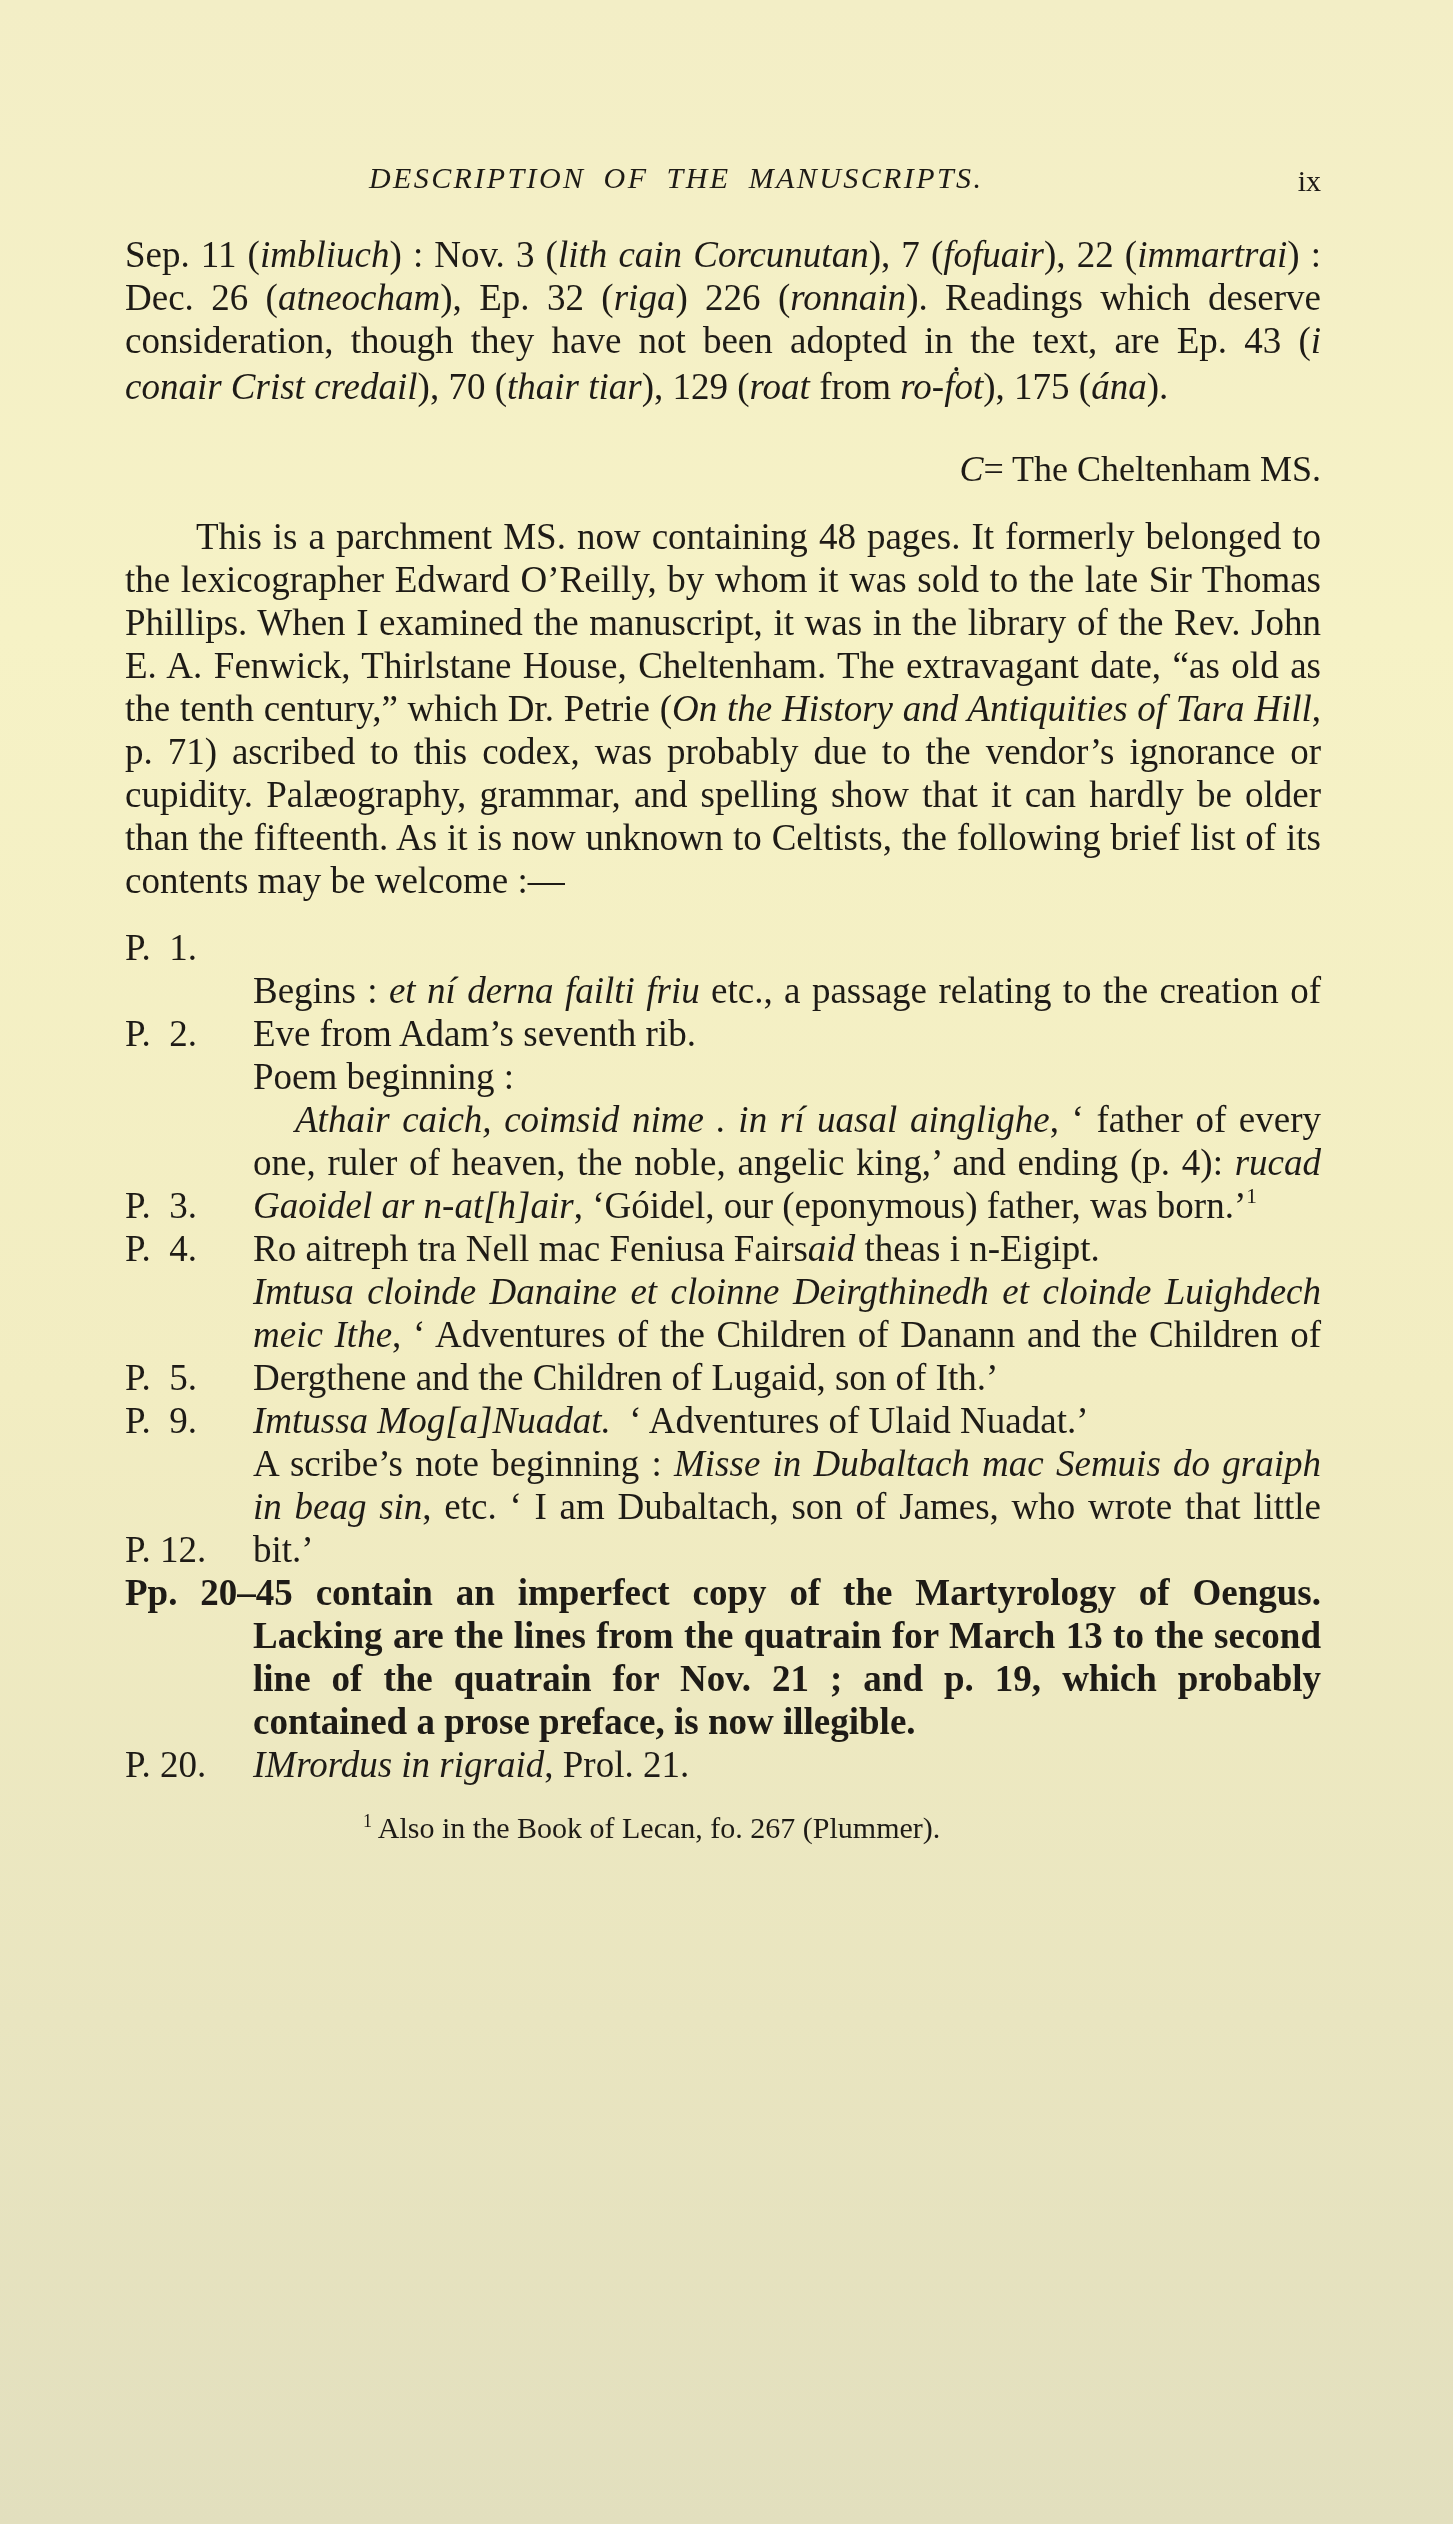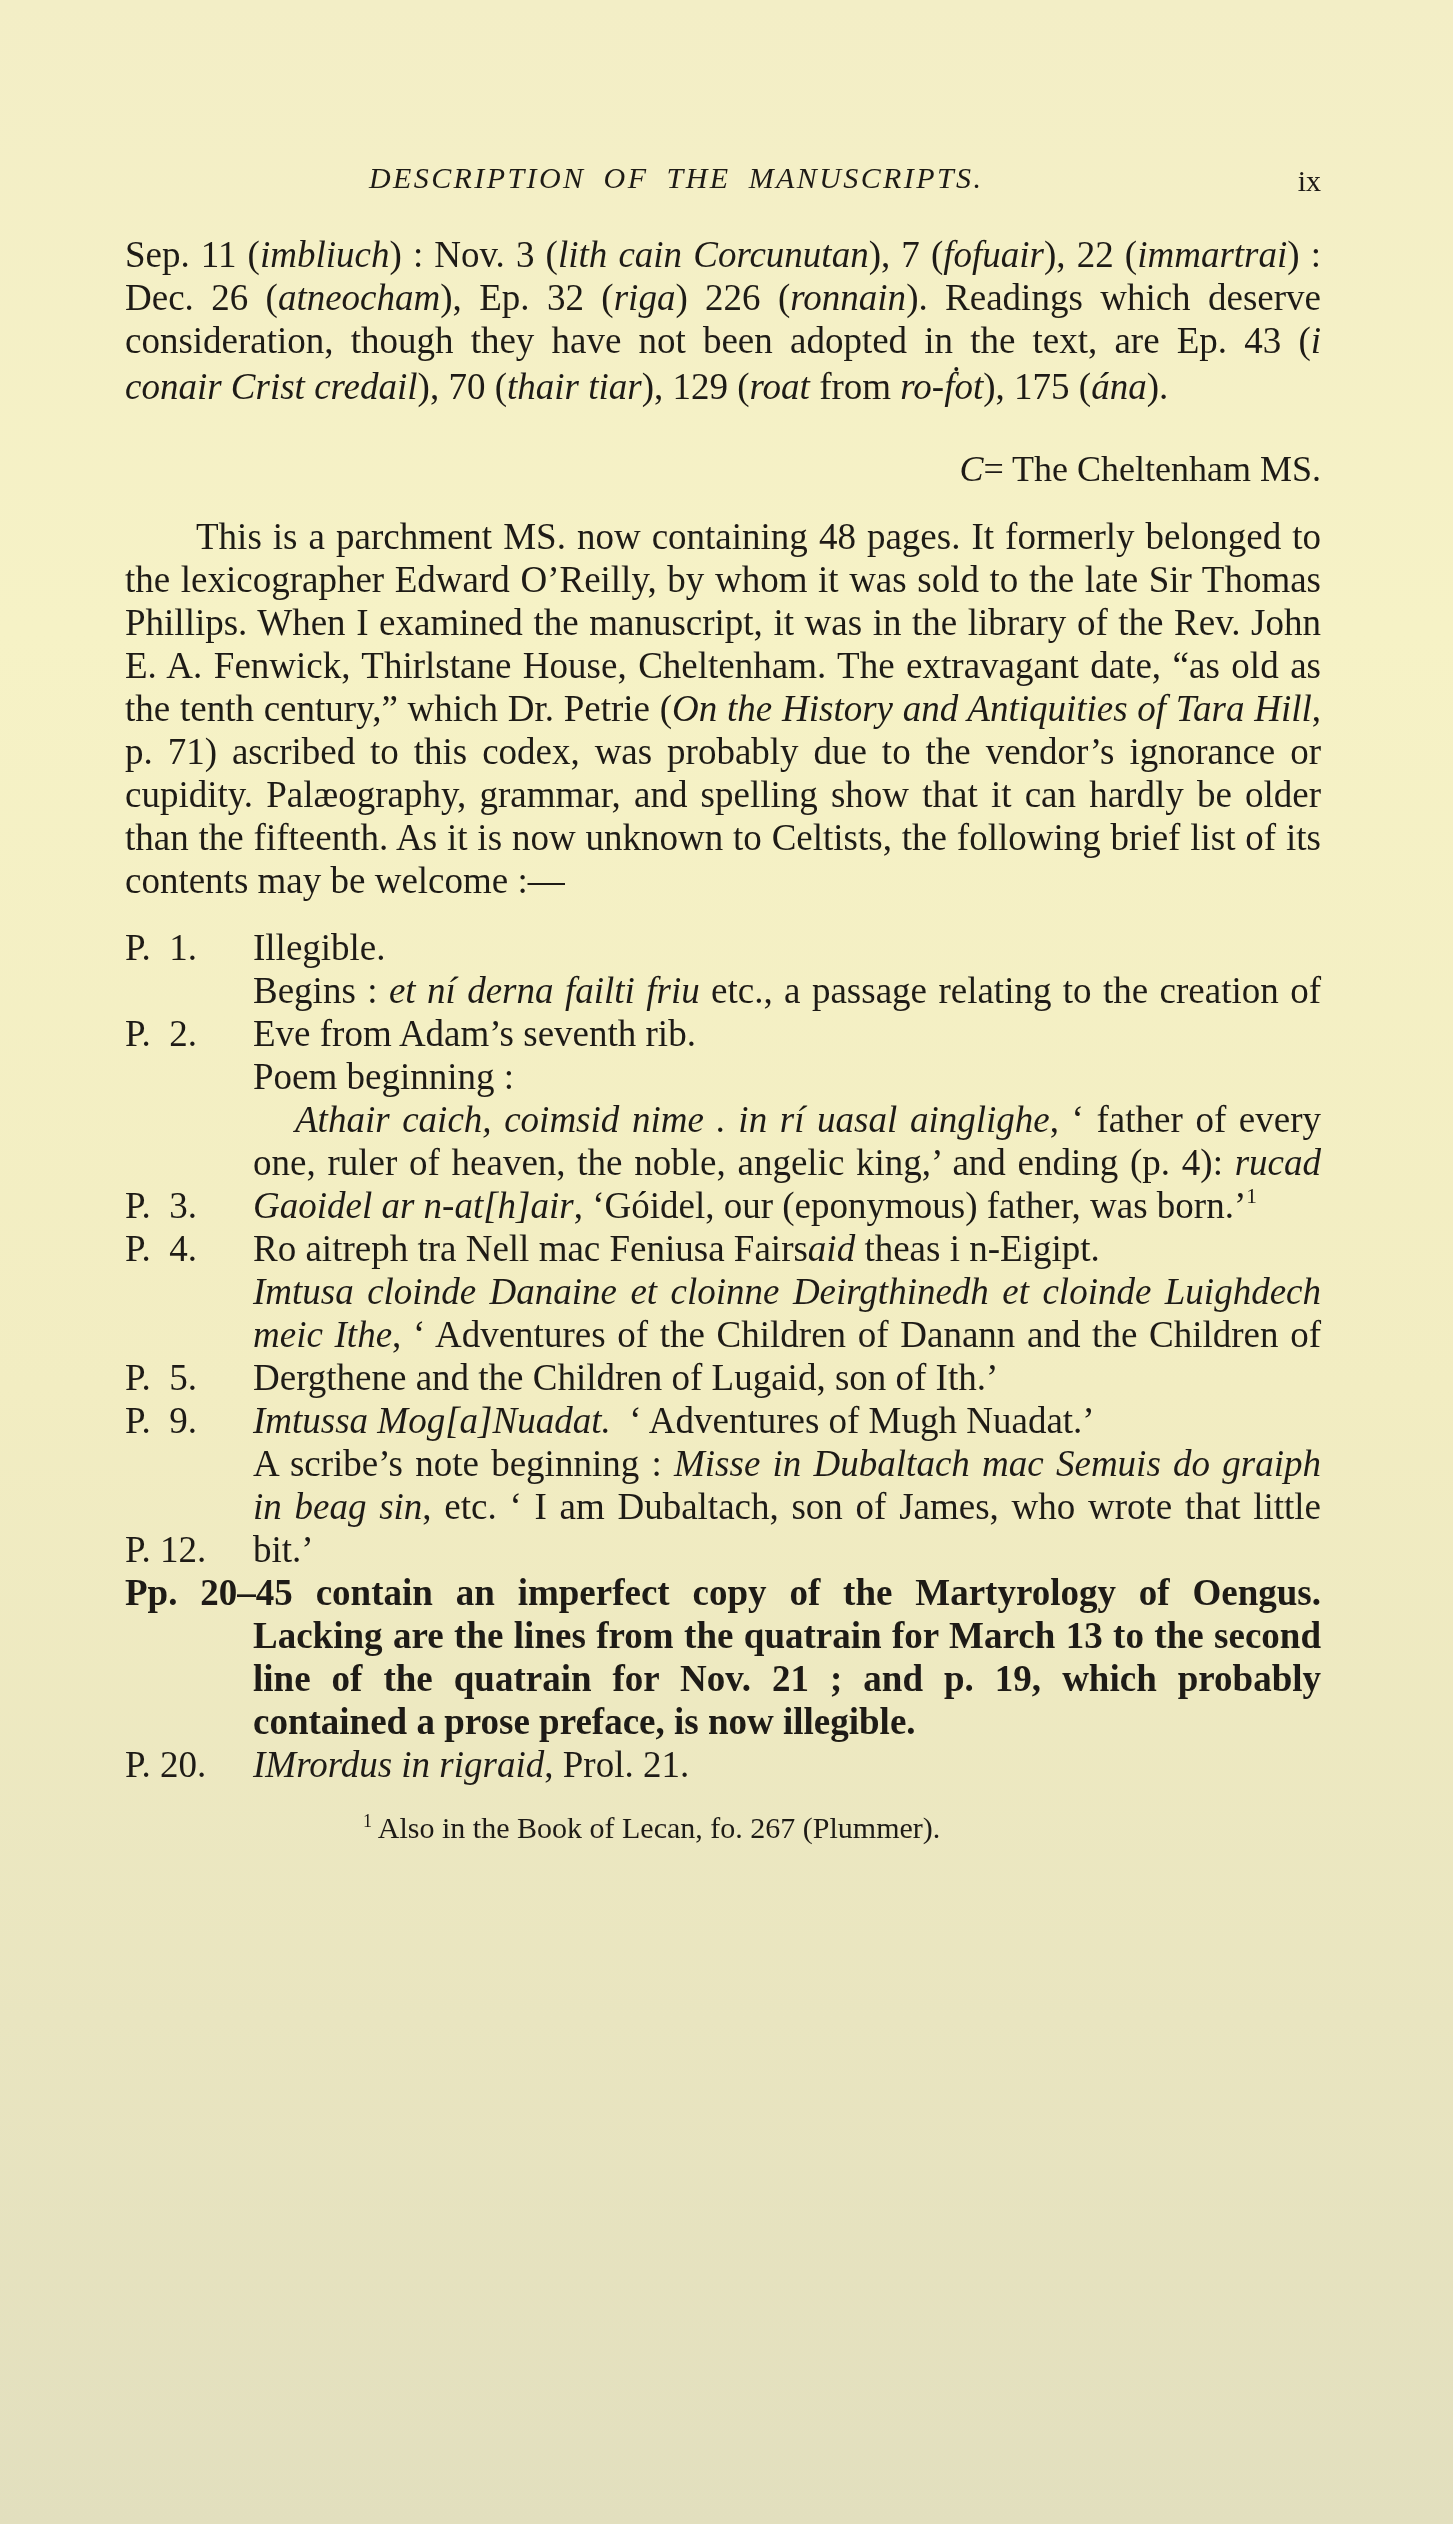--- a/index.html
+++ b/index.html
@@ -117,21 +117,20 @@
     </div>
 
     <p class="indent">
       <span>This is a parchment MS. now containing 48 pages. It formerly belonged to the lexicographer Edward O’Reilly, by whom it was sold to the late Sir Thomas Phillips. When I examined the manuscript, it was in the library of the Rev. John E. A. Fenwick, Thirlstane House, Cheltenham. The extravagant date, “as old as the tenth century,” which Dr. Petrie (</span><i>On the History and Antiquities of Tara Hill</i><span>, p. 71) ascribed to this codex, was probably due to the vendor’s ignorance or cupidity. Palæography, grammar, and spelling show that it can hardly be older than the fifteenth. As it is now unknown to Celtists, the following brief list of its contents may be welcome :—</span>
     </p>
 
     <div class="entries">
 
       <div class="entry">
         <span class="entry-label">P.  1.</span>
-        <span class="entry-text">Illegible.</span>
       </div>
 
       <div class="entry">
         <span class="entry-label">P.  2.</span>
         <span class="entry-text"><span>Begins : </span><i>et ní derna failti friu</i><span> etc., a passage relating to the creation of Eve from Adam’s seventh rib.</span></span>
       </div>
 
       <div class="entry">
         <span class="entry-label">P.  3.</span>
         <span class="entry-text"><span>Poem beginning :</span><span class="sub-indent"><i>Athair caich, coimsid nime . in rí uasal ainglighe</i><span>, ‘ father of every one, ruler of heaven, the noble, angelic king,’ and ending (p. 4): </span><i>rucad Gaoidel ar n-at[h]air</i><span>, ‘Góidel, our (eponymous) father, was born.’</span><sup>1</sup></span></span>
@@ -142,21 +141,21 @@
         <span class="entry-text"><span>Ro aitreph tra Nell mac Feniusa Fairs</span><i>aid</i><span> theas i n-Eigipt.</span></span>
       </div>
 
       <div class="entry">
         <span class="entry-label">P.  5.</span>
         <span class="entry-text"><i>Imtusa cloinde Danaine et cloinne Deirgthinedh et cloinde Luighdech meic Ithe</i><span>, ‘ Adventures of the Children of Danann and the Children of Dergthene and the Children of Lugaid, son of Ith.’</span></span>
       </div>
 
       <div class="entry">
         <span class="entry-label">P.  9.</span>
-        <span class="entry-text"><i>Imtussa Mog[a]Nuadat.</i>&nbsp;&nbsp;<span>‘ Adventures of Mugh Nuadat.’</span></span>
+        <span class="entry-text"><i>Imtussa Mog[a]Nuadat.</i>&nbsp;&nbsp;<span>‘ Adventures of Ulaid Nuadat.’</span></span>
       </div>
 
       <div class="entry">
         <span class="entry-label">P. 12.</span>
         <span class="entry-text"><span>A scribe’s note beginning : </span><i>Misse in Dubaltach mac Semuis do graiph in beag sin</i><span>, etc. ‘ I am Dubaltach, son of James, who wrote that little bit.’</span></span>
       </div>
 
 
       <p class="hang">
         <span>Pp. 20–45</span>

